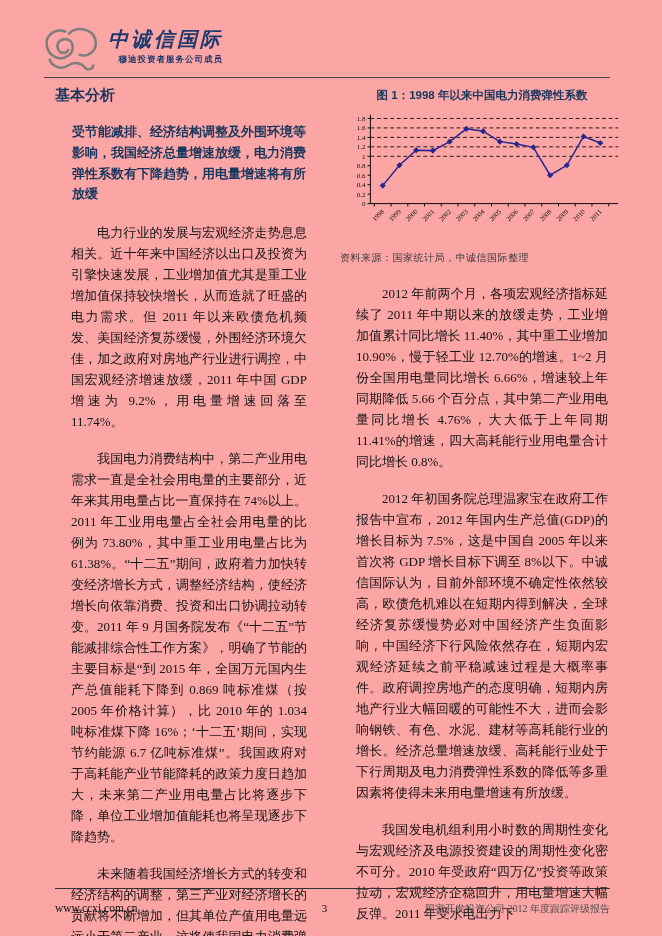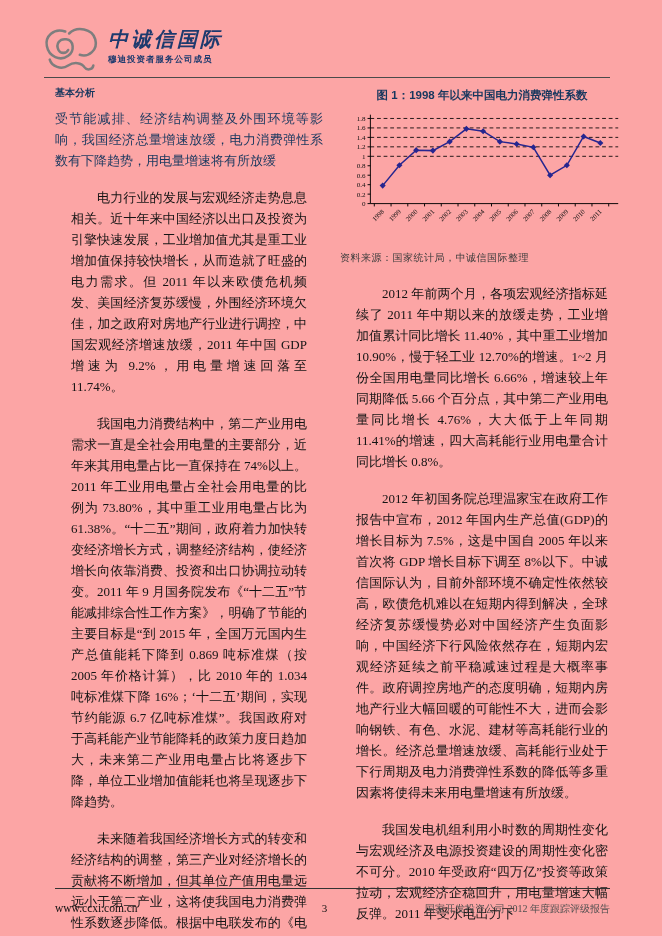--- a/index.html
+++ b/index.html
@@ -17,42 +17,42 @@
   .logo-row{display:flex;align-items:flex-start;}
   .logo-mark{width:62px;height:50px;flex:0 0 auto;}
   .brand-block{margin-left:4px;padding-top:4px;}
   .brand-name{
     font-family:"Liberation Serif","DejaVu Serif",serif;
     font-weight:bold;font-size:20px;letter-spacing:3px;
     color:#1d3a6e;line-height:1.1;font-style:italic;
   }
   .brand-tagline{
     font-size:8.5px;font-weight:bold;color:#1d3a6e;
-    letter-spacing:1px;margin-top:4px;
+    letter-spacing:1px;margin-top:4px;text-align:right;
   }
   .header-rule{
     position:absolute;top:77px;left:44px;width:566px;
     border-top:1.5px solid #4a4a4a;
   }
   
   .content{
     position:absolute;top:86px;left:55px;right:38px;
     display:flex;gap:17px;
   }
   .col-left{width:268px;flex:0 0 auto;}
   .col-right{width:284px;flex:0 0 auto;}
   .section-title{
     font-family:Liberation Mono, monospace;
-    font-size:10px;font-weight:bold;color:#17375e;
+    font-size:15px;font-weight:bold;color:#17375e;
     margin:0 0 9px 0;
   }
   .lead{
     font-family:"Liberation Sans","DejaVu Sans",sans-serif;
-    font-size:13px;font-weight:normal;color:#17375e;
-    line-height:20.8px;text-align:justify;margin:0;
+    font-size:13px;font-weight:bold;color:#17375e;
+    line-height:20.8px;text-align:justify;margin:17px;
   }
   .body-p{
     font-size:13px;line-height:21px;text-align:justify;
     text-indent:2em;margin:16px;color:#141414;
   }
   
   .figure{margin:0 0 18px 0;}
   .figure-title{
     font-family:"Liberation Sans","DejaVu Sans",sans-serif;
     font-size:11.5px;font-weight:bold;color:#17375e;

